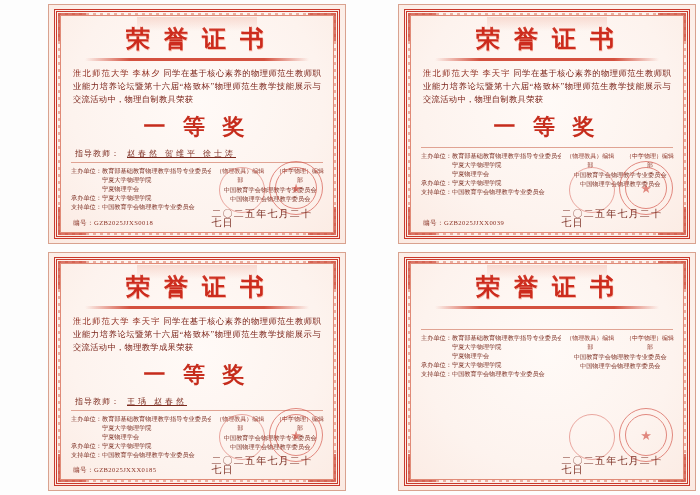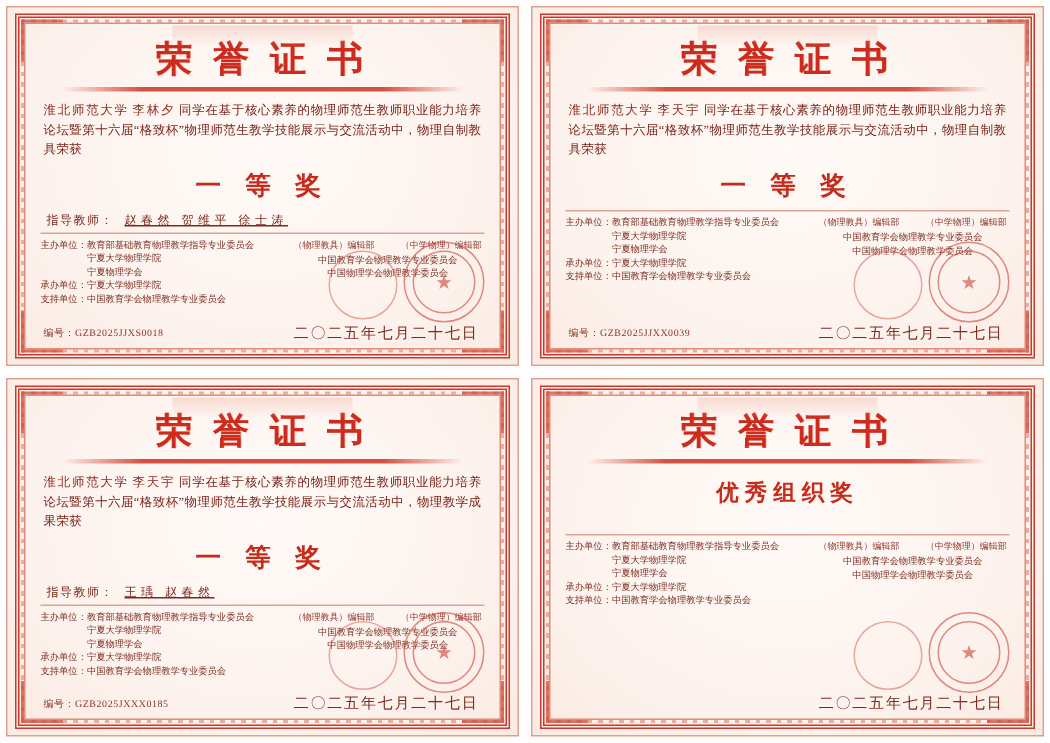--- a/index.html
+++ b/index.html
@@ -18,20 +18,21 @@
     height: 495px;
     display: grid;
     grid-template-columns: 1fr 1fr;
     grid-template-rows: 1fr 1fr;
     background: #fdfdfd;
   }
   .cert-cell {
     position: relative;
     padding: 4px;
     box-sizing: border-box;
+    margin-left: 44px;
   }
   .cert {
     position: relative;
     width: 100%;
     height: 100%;
     box-sizing: border-box;
     background:
       radial-gradient(ellipse at 50% 40%, #fffaf7 0%, #fdf3ee 60%, #fbeae2 100%);
     border: 1px solid #d9a28f;
     overflow: hidden;
@@ -102,21 +103,21 @@
     letter-spacing: .3px;
   }
   .para .name {
     color: #8e2b1e;
     font-weight: normal;
     letter-spacing: 1px;
   }
   .award {
     text-align: center;
     color: #c62c1c;
-    font-size: 17px;
+    font-size: 22px;
     font-weight: bold;
     letter-spacing: 6px;
     margin: 6px 0 2px 0;
   }
   .award.small {
     font-size: 15px;
     letter-spacing: 4px;
   }
   .advisor {
     font-size: 8px;
@@ -388,21 +389,20 @@
       <div class="frame-pattern"></div>
       <div class="frame-inner"></div>
       <div class="corner tl"></div>
       <div class="corner tr"></div>
       <div class="corner bl"></div>
       <div class="corner br"></div>
       <div class="cert-body">
         <div class="ribbon"></div>
         <div class="title">荣 誉 证 书</div>
         <div class="title-rule"></div>
-        <div class="award small">优秀组织奖</div>
         <div class="advisor">
           <span></span>
           <span class="adv-names"></span>
         </div>
         <div class="divider"></div>
         <div class="footer">
           <div class="foot-left">
             <div class="foot-line">主办单位：教育部基础教育物理教学指导专业委员会</div>
             <div class="foot-line">　　　　　宁夏大学物理学院</div>
             <div class="foot-line">　　　　　宁夏物理学会</div>

